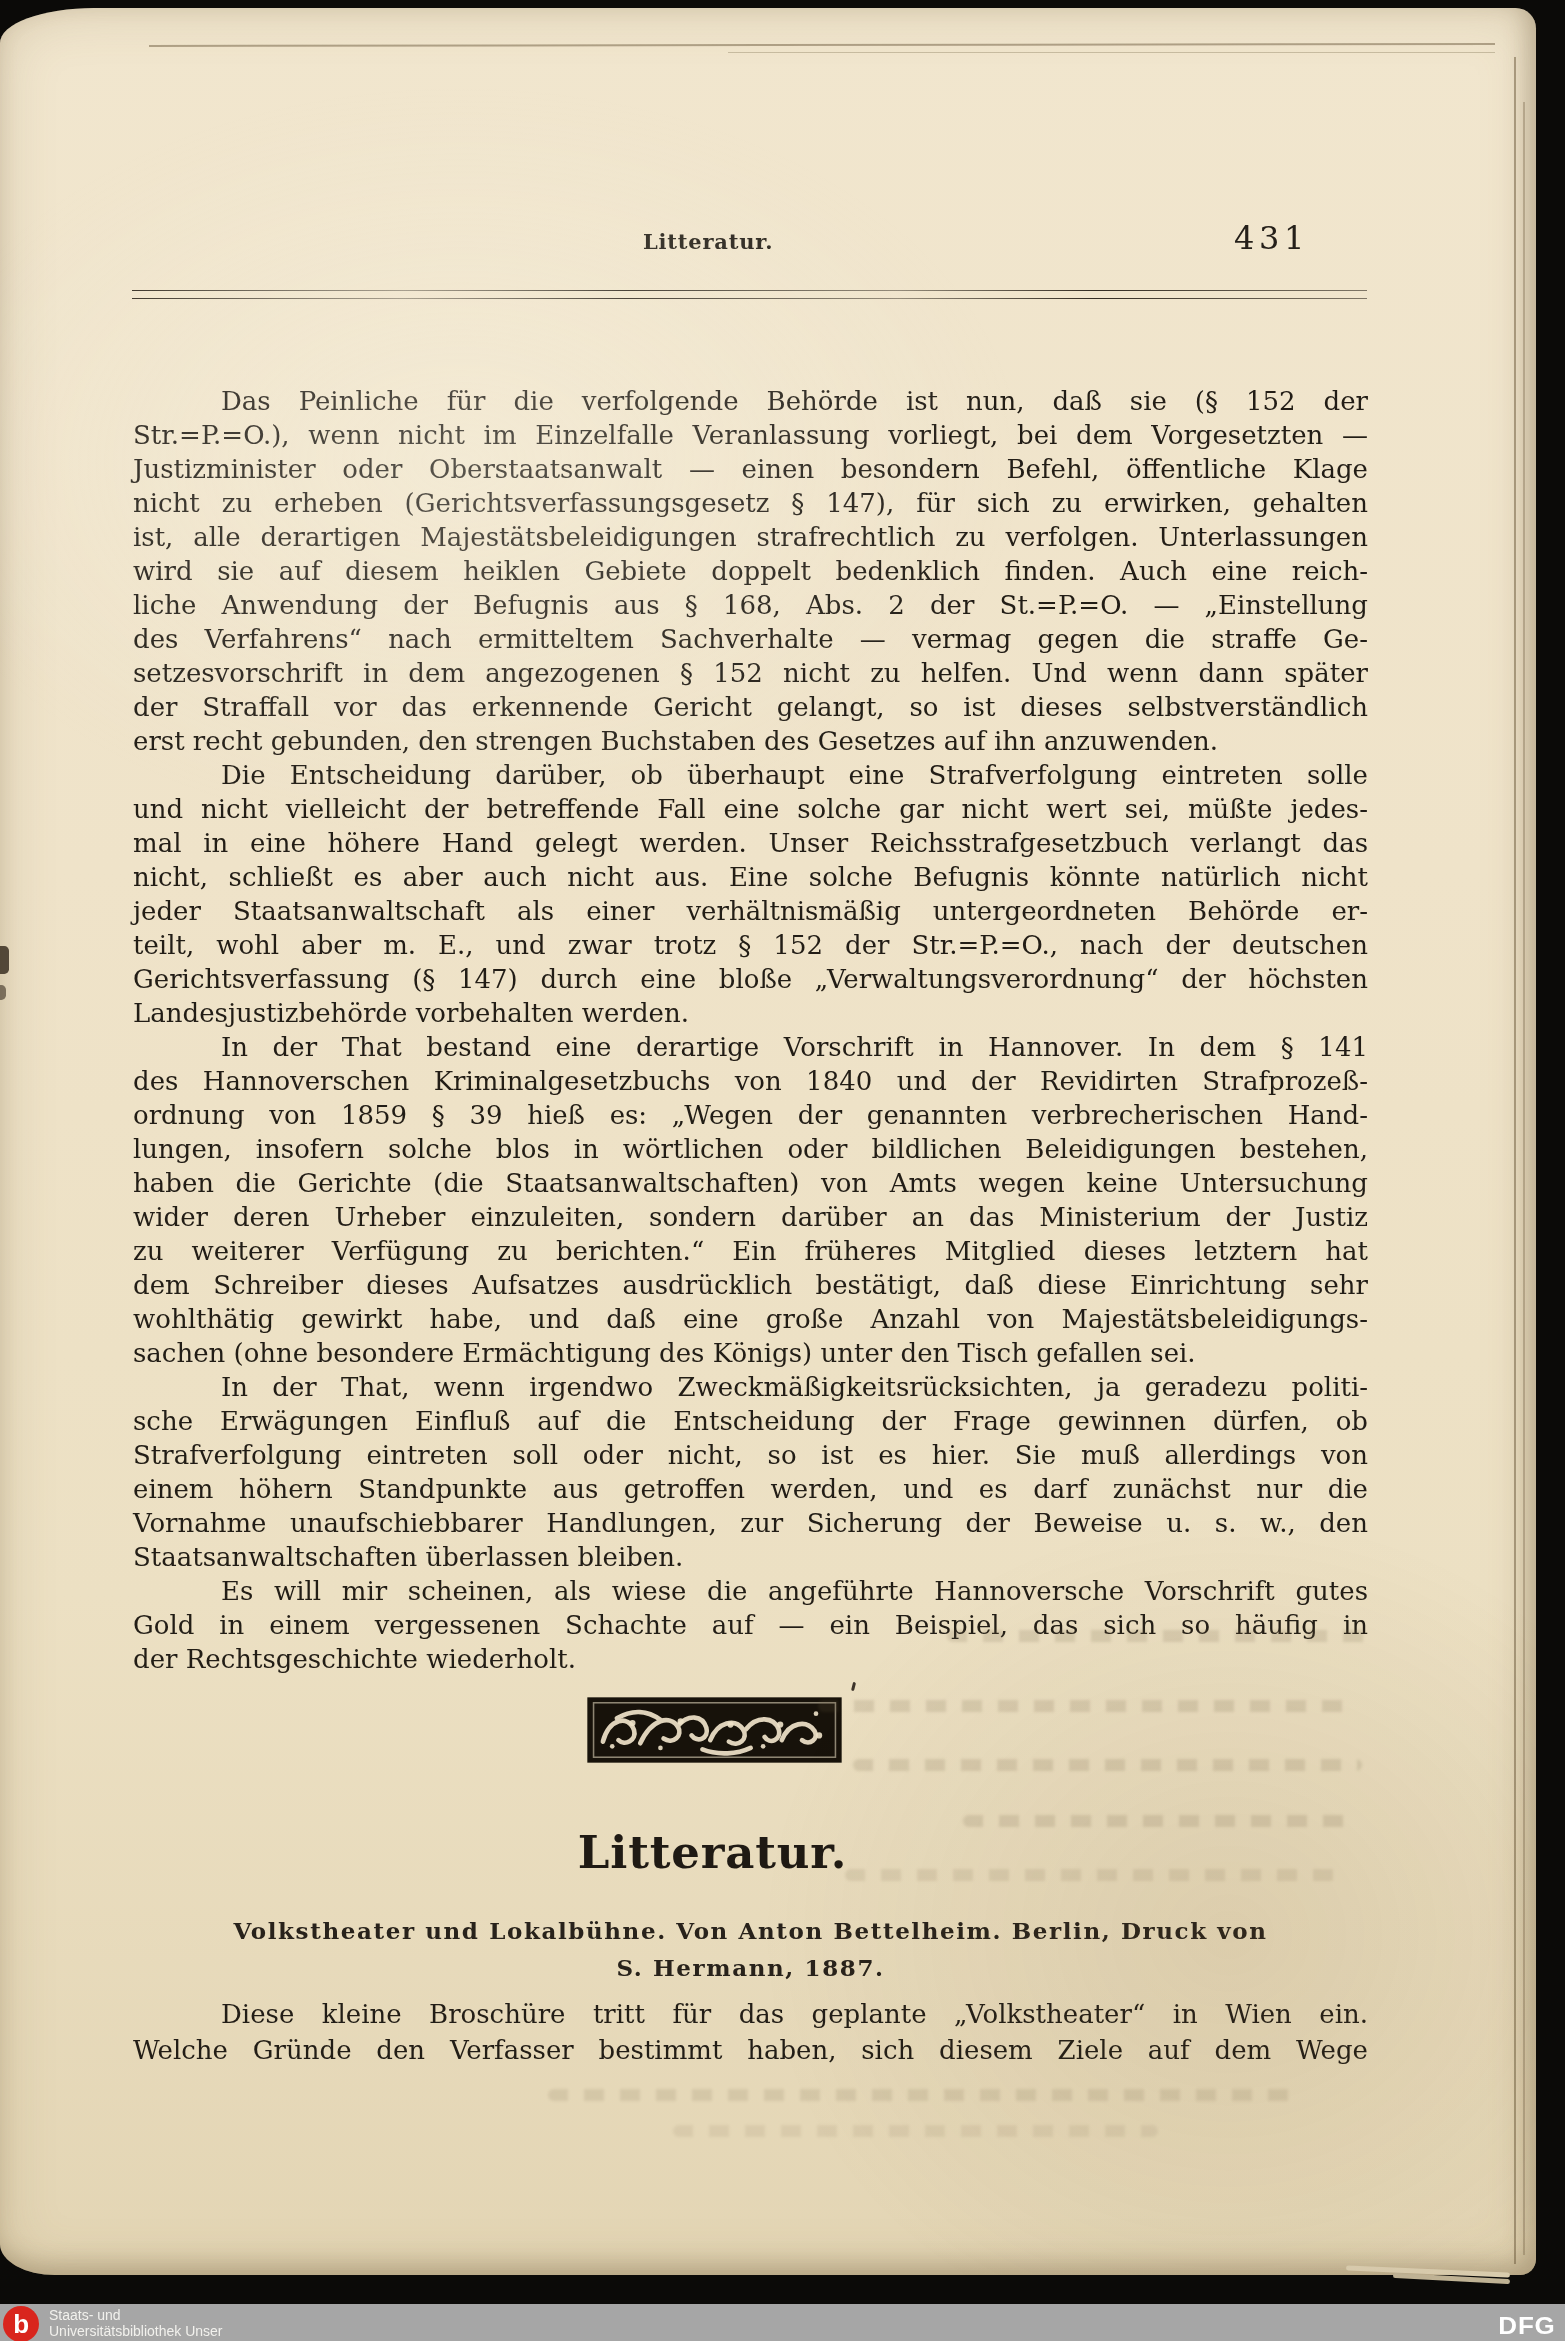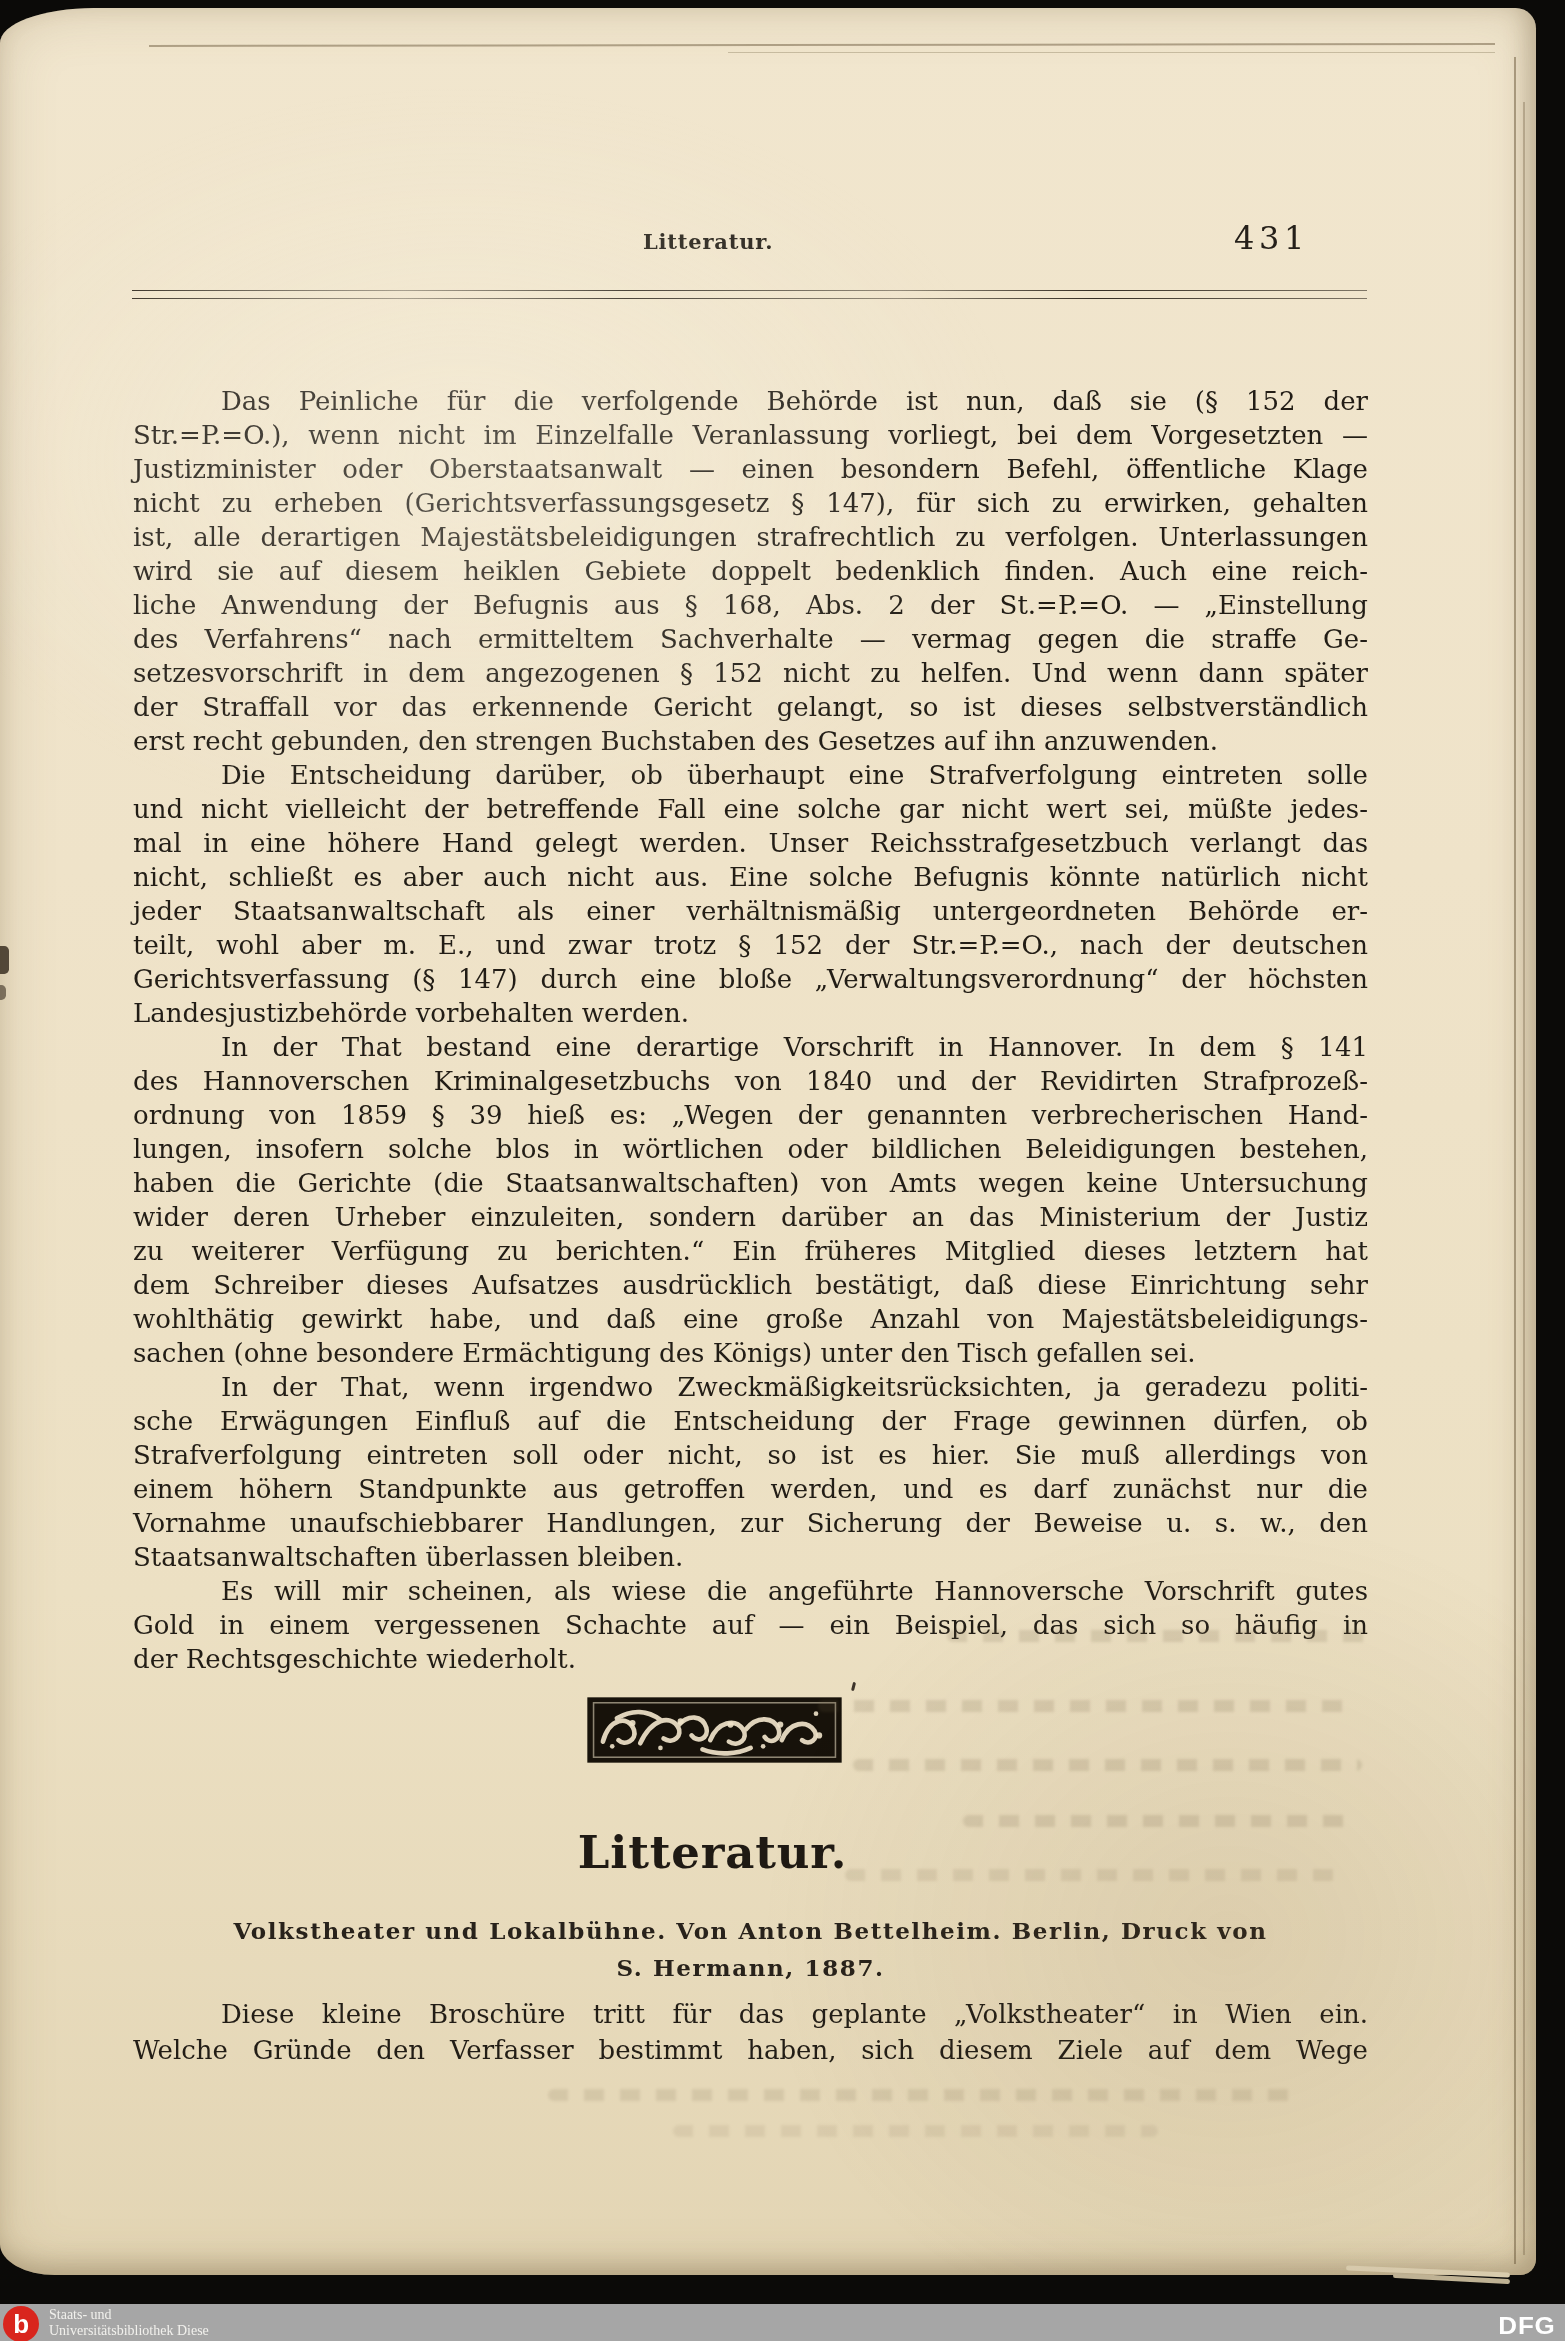--- a/index.html
+++ b/index.html
@@ -65,21 +65,21 @@
   .edge-mark{position:absolute;left:0;background:#3a2f22;border-radius:0 4.7px 4.7px 0;}
   .em1{top:938px;width:8.6px;height:28px;opacity:.85;}
   .em2{top:977px;width:6.3px;height:15.7px;opacity:.6;}
   
   .footer-bar{position:absolute;left:0;top:2304px;width:1565px;height:38px;background:#a6a6a6;}
   .lib-badge{position:absolute;left:3.1px;top:2306px;width:36px;height:36px;border-radius:50%;
         background:#d9251d;display:flex;align-items:center;justify-content:center;}
   .lib-badge span{color:#fff;font-family:"Liberation Sans",sans-serif;font-weight:700;
         font-size:26px;line-height:1;}
   .lib-name{position:absolute;left:49px;top:2307px;color:#f2f1ed;
-        font-family:Liberation Serif, serif;font-size:14px;line-height:16.4px;}
+        font-family:Liberation Sans, sans-serif;font-size:14px;line-height:16.4px;}
   .dfg{position:absolute;right:9.4px;top:2310px;color:#fff;
         font-family:"Liberation Sans",sans-serif;font-weight:800;font-size:26px;
         letter-spacing:0.8px;transform:scaleY(.95);}
 </style>
 </head>
 <body>
 
 <div class="stage">
   <div class="page">
     <div class="underpage-line l1"></div>
@@ -186,17 +186,17 @@
     <div class="edge-mark em1"></div>
     <div class="edge-mark em2"></div>
   </div>
 
   <div class="footer-bar"></div>
   <div class="lib-badge">
     <span>b</span>
   </div>
   <div class="lib-name">
     <div>Staats- und</div>
-    <div>Universitätsbibliothek Diese</div>
+    <div>Universitätsbibliothek Unser</div>
   </div>
   <div class="dfg">DFG</div>
 </div>
 
 
 </body></html>

